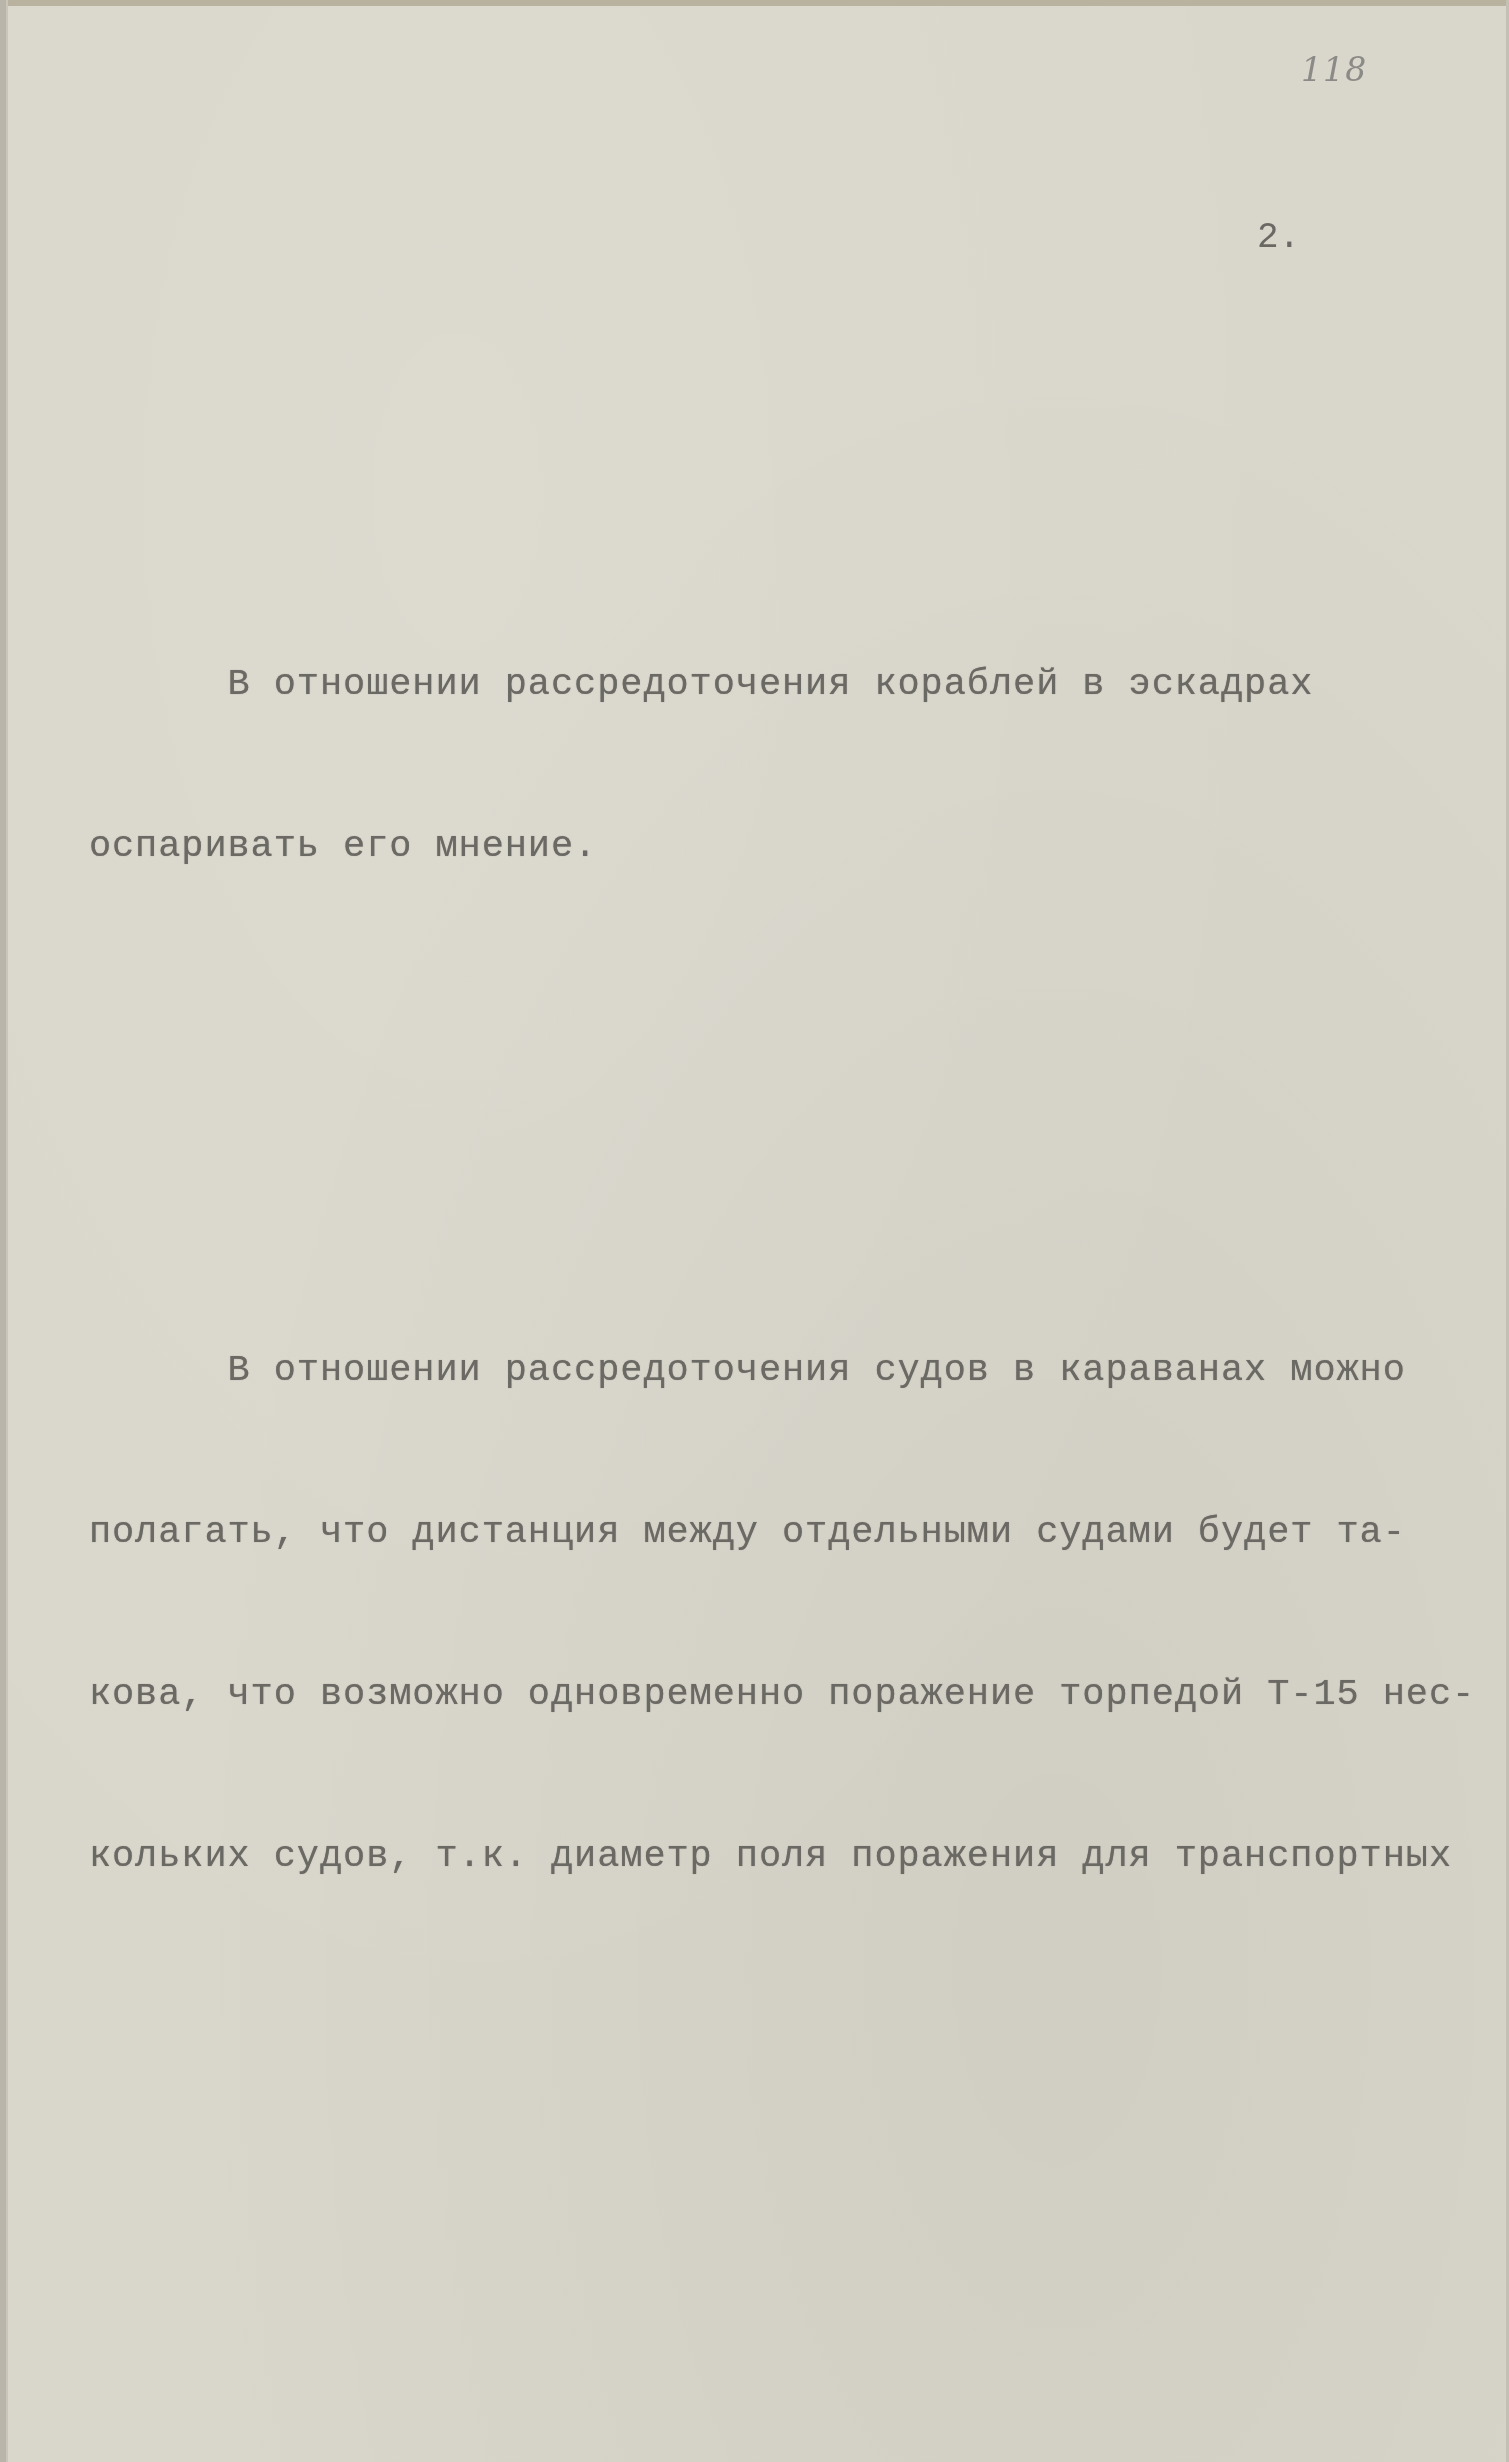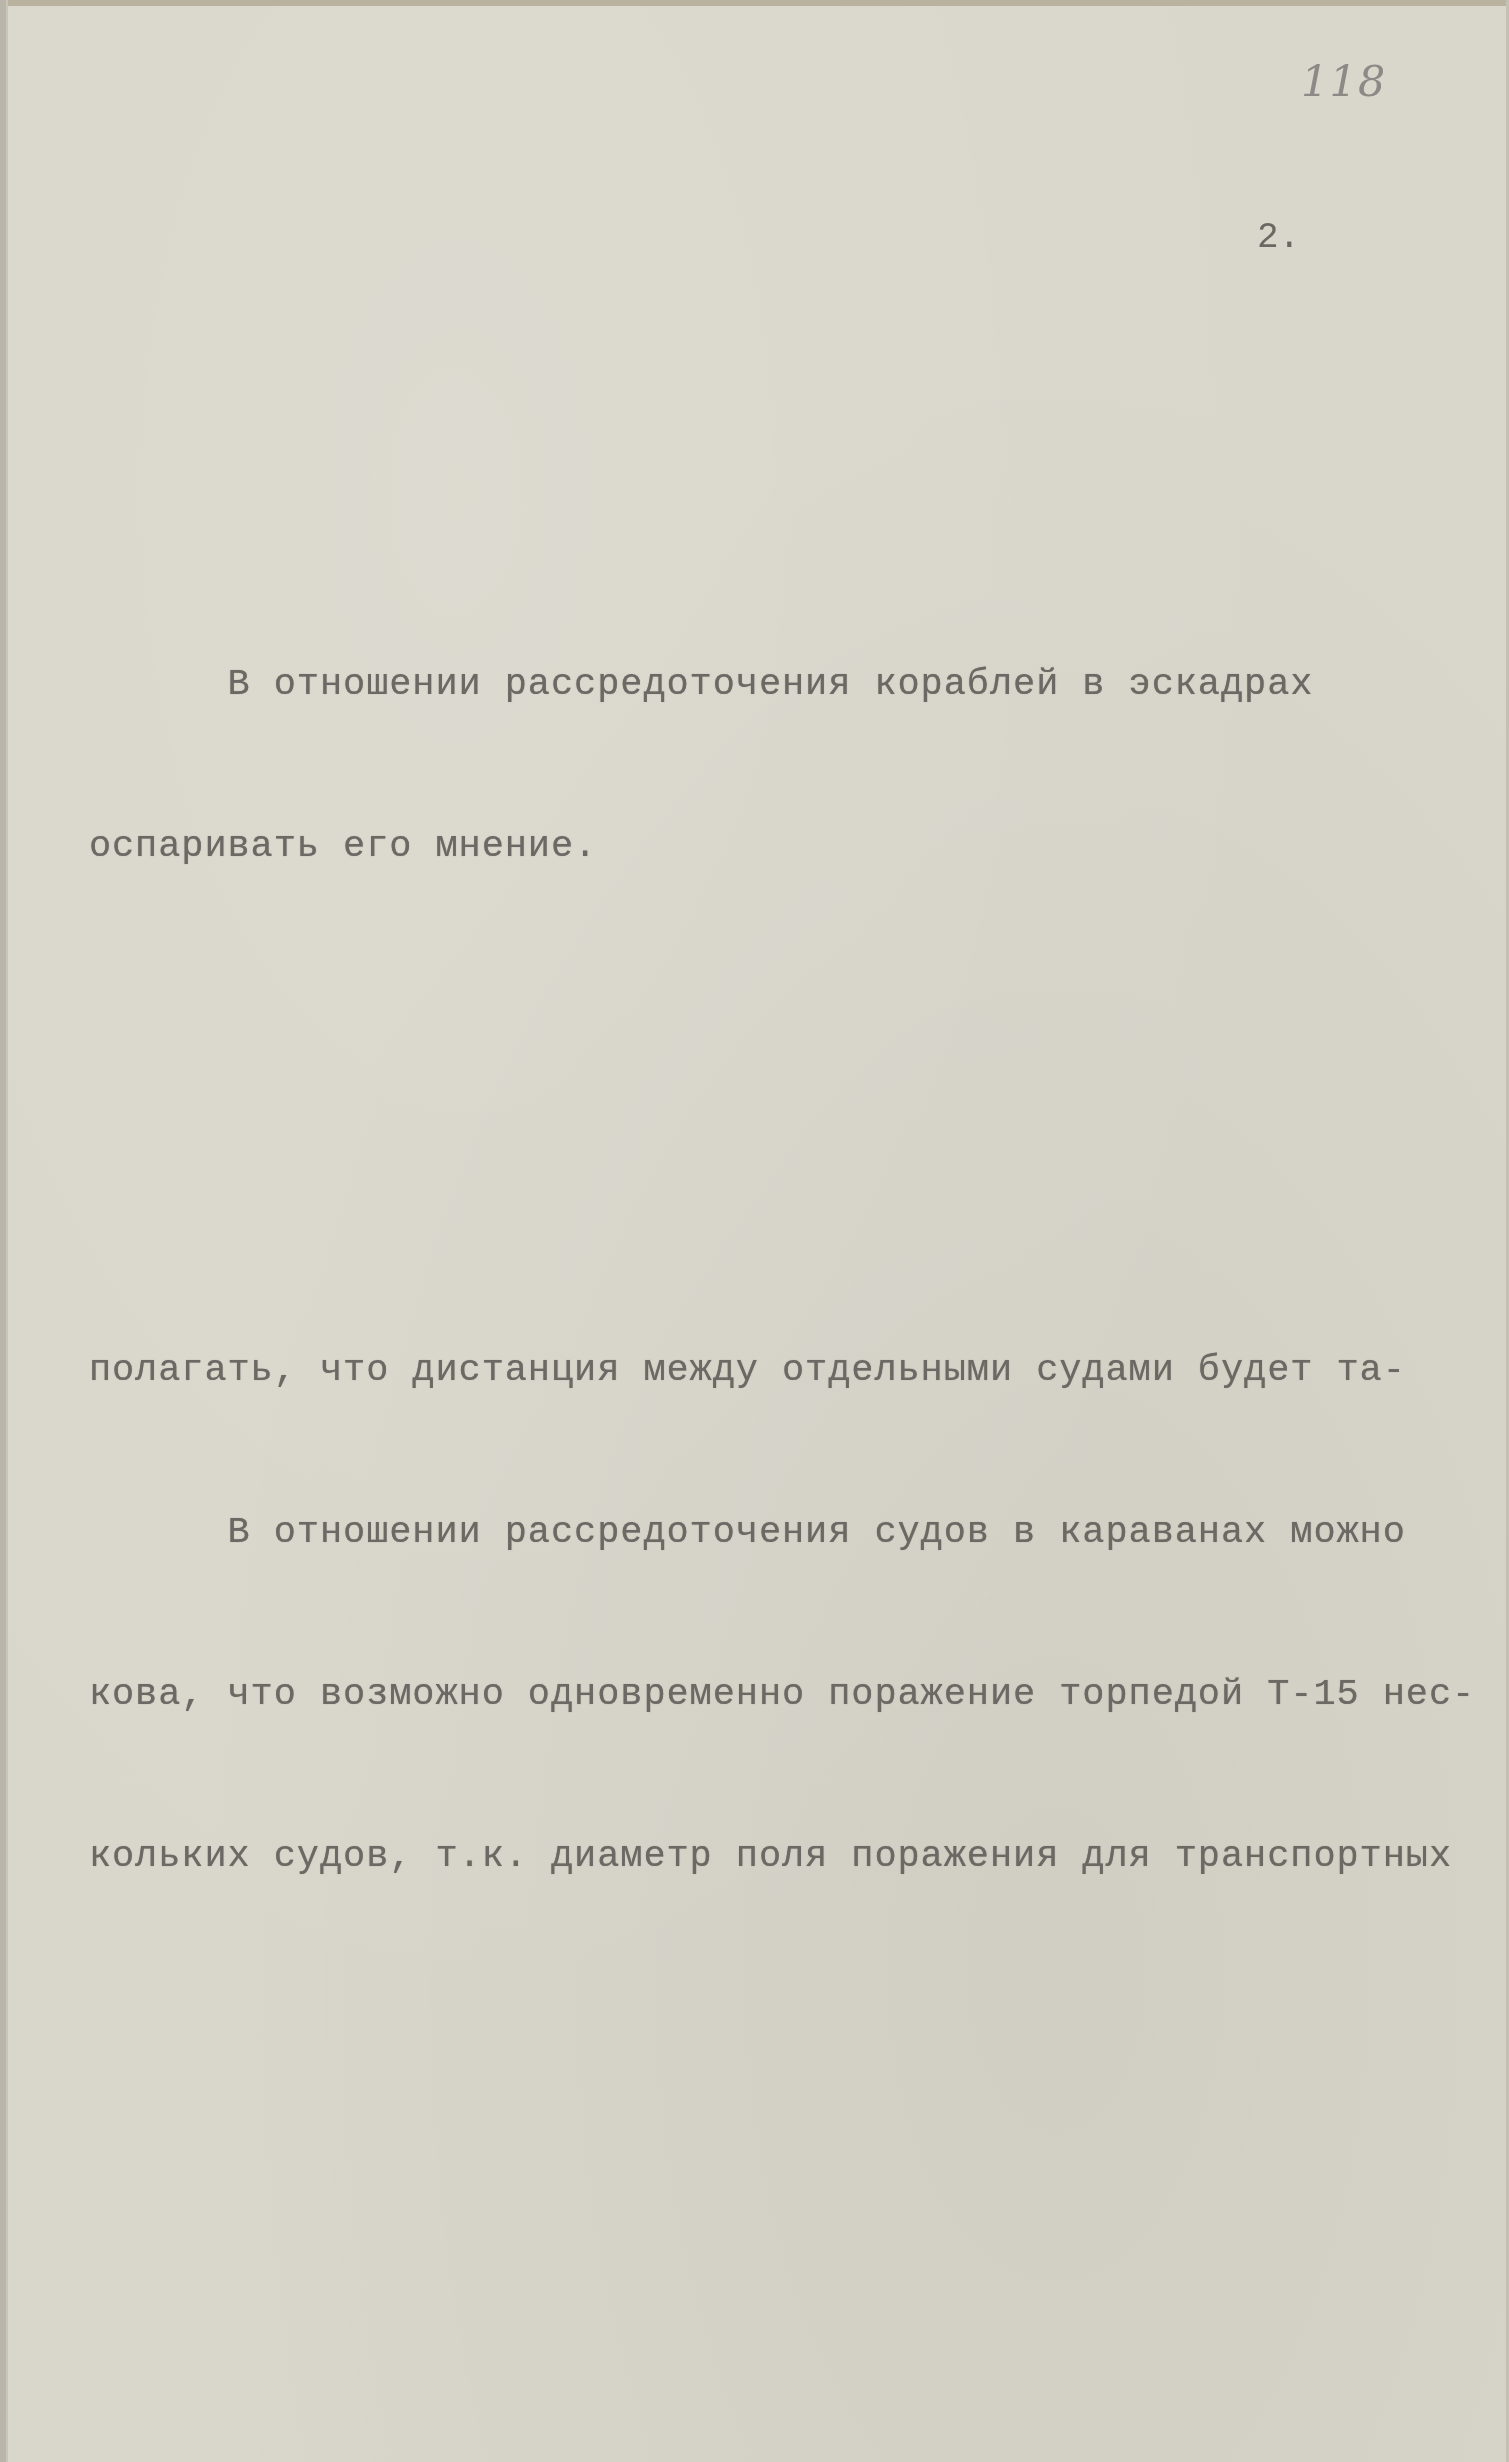--- a/index.html
+++ b/index.html
@@ -29,24 +29,24 @@
     .top-strip {
       position: absolute;
       left: 0; top: 0;
       width: 100%;
       height: 5.9px;
       background: #b8b29f;
     }
     .sheet-number {
       position: absolute;
       left: 1293px;
-      top: 56px;
+      top: 50px;
       font-family: "DejaVu Serif", serif;
       font-style: italic;
-      font-size: 43px;
+      font-size: 33px;
       color: #8b8a86;
       letter-spacing: 1.2px;
     }
     .page-number {
       position: absolute;
       left: 1249px;
       top: 217px;
       font-family: "Liberation Mono", monospace;
       font-size: 36px;
       color: #6a6863;
@@ -88,22 +88,22 @@
   <div class="body-text">
 
     
     <div class="para">
       <span class="line">      В отношении рассредоточения кораблей в эскадрах</span>
       <span class="line">оспаривать его мнение.</span>
     </div>
 
     
     <div class="para">
+      <span class="line">      В отношении рассредоточения судов в караванах можно</span>
       <span class="line">полагать, что дистанция между отдельными судами будет та-</span>
-      <span class="line">      В отношении рассредоточения судов в караванах можно</span>
       <span class="line">кова, что возможно одновременно поражение торпедой Т-15 нес-</span>
       <span class="line">кольких судов, т.к. диаметр поля поражения для транспортных</span>
     </div>
 
     
     
 
     
     
 

